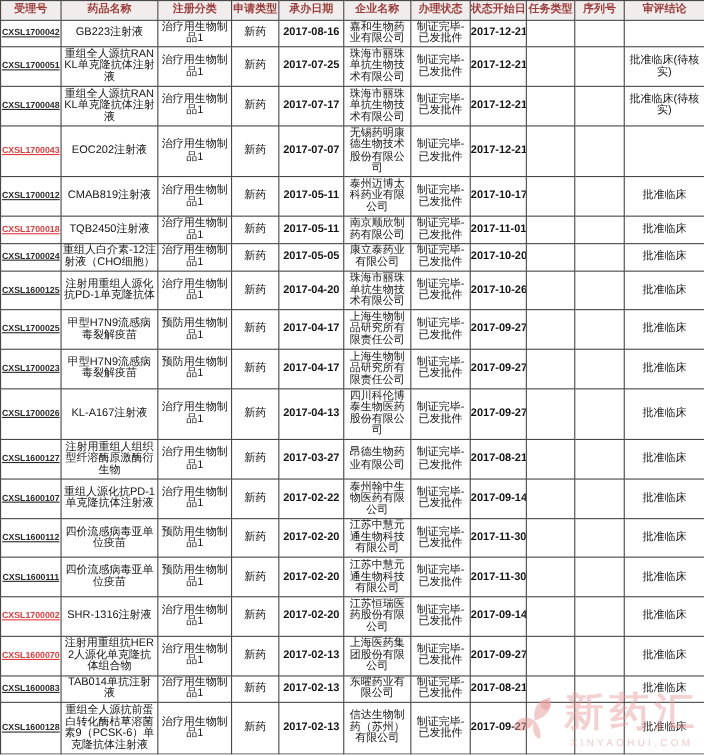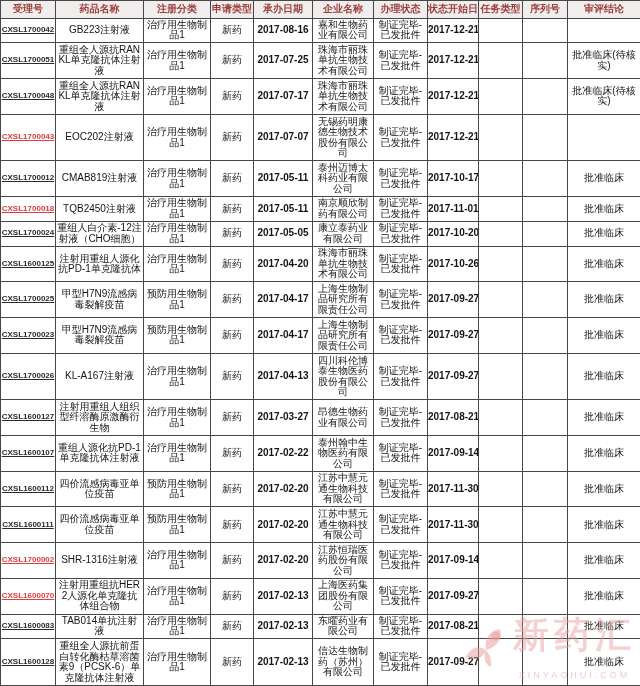--- a/index.html
+++ b/index.html
@@ -70,21 +70,21 @@
     font-weight: bold;
     letter-spacing: 5px;
     color: rgba(232, 154, 154, 0.55);
     line-height: 34px;
     white-space: nowrap;
   }
   .wm-sub {
     font-size: 9px;
     letter-spacing: 3px;
     color: rgba(232, 154, 154, 0.65);
-    margin-top: 18px;
+    margin-top: 6px;
     white-space: nowrap;
     text-transform: uppercase;
   }
 </style>
 </head>
 <body>
 
 <table class="approval-table">
   <colgroup>
     <col style="width:55px">

